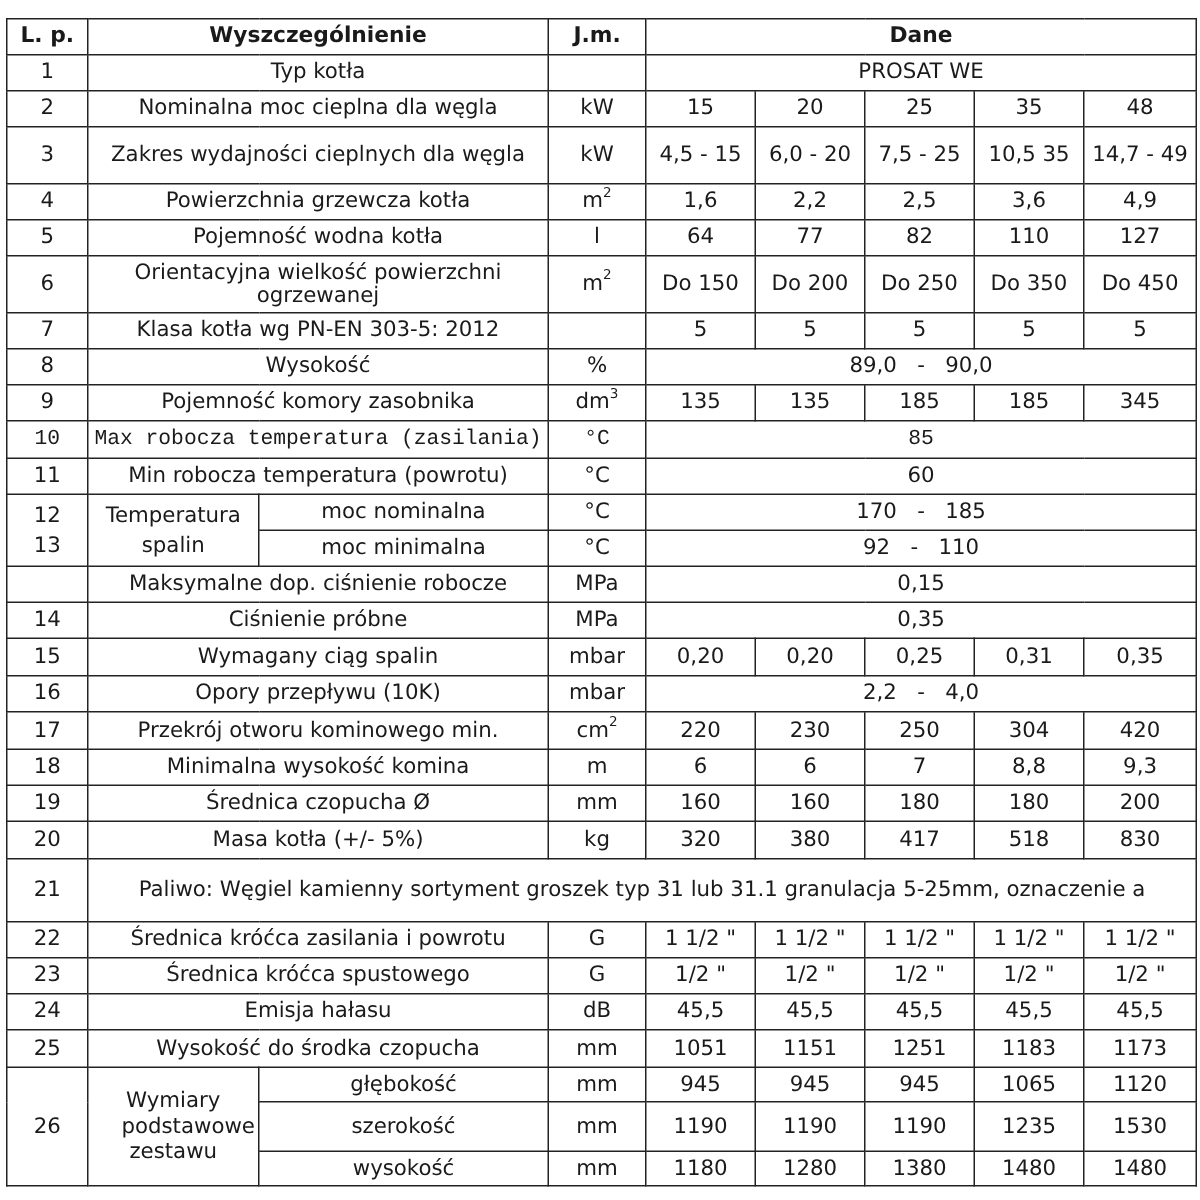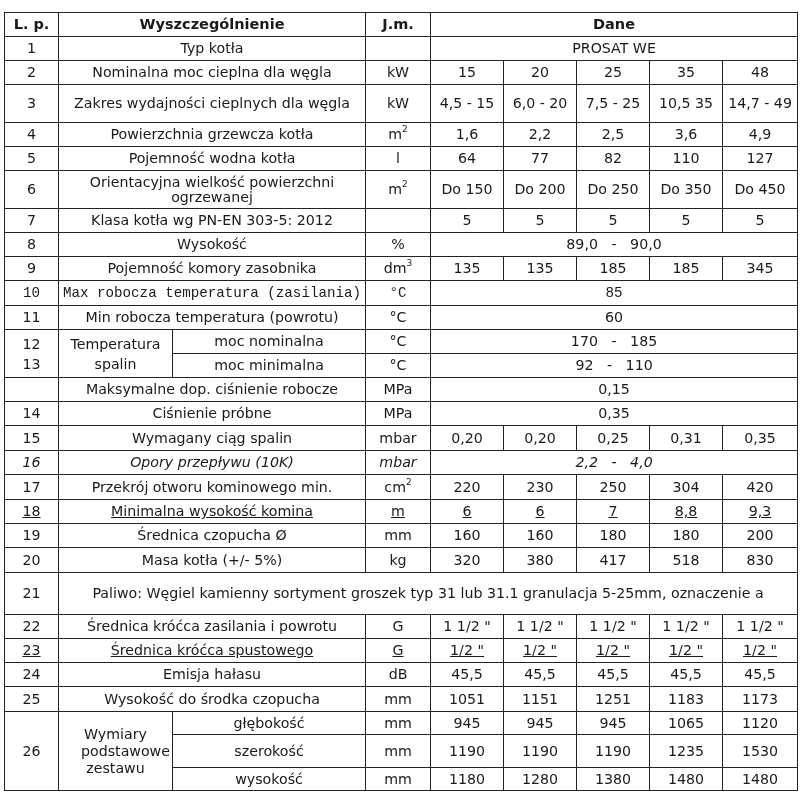--- a/index.html
+++ b/index.html
@@ -159,37 +159,37 @@
       <tr style="height: 25px;">
         <td>15</td>
         <td colspan="2">Wymagany ciąg spalin</td>
         <td>mbar</td>
         <td>0,20</td>
         <td>0,20</td>
         <td>0,25</td>
         <td>0,31</td>
         <td>0,35</td>
       </tr>
-      <tr style="height: 24px; font-style: italic;">
+      <tr style="height: 24px;">
         <td>16</td>
         <td colspan="2">Opory przepływu (10K)</td>
         <td>mbar</td>
         <td colspan="5" style="white-space:pre">2,2   -   4,0</td>
       </tr>
       <tr style="height: 25px;">
         <td>17</td>
         <td colspan="2">Przekrój otworu kominowego min.</td>
         <td>cm<sup>2</sup></td>
         <td>220</td>
         <td>230</td>
         <td>250</td>
         <td>304</td>
         <td>420</td>
       </tr>
-      <tr style="height: 24px; text-decoration: underline;">
+      <tr style="height: 24px;">
         <td>18</td>
         <td colspan="2">Minimalna wysokość komina</td>
         <td>m</td>
         <td>6</td>
         <td>6</td>
         <td>7</td>
         <td>8,8</td>
         <td>9,3</td>
       </tr>
       <tr style="height: 24px;">
@@ -219,21 +219,21 @@
       <tr style="height: 24px;">
         <td>22</td>
         <td colspan="2">Średnica króćca zasilania i powrotu</td>
         <td>G</td>
         <td>1 1/2 "</td>
         <td>1 1/2 "</td>
         <td>1 1/2 "</td>
         <td>1 1/2 "</td>
         <td>1 1/2 "</td>
       </tr>
-      <tr style="height: 24px; text-decoration: underline;">
+      <tr style="height: 24px;">
         <td>23</td>
         <td colspan="2">Średnica króćca spustowego</td>
         <td>G</td>
         <td>1/2 "</td>
         <td>1/2 "</td>
         <td>1/2 "</td>
         <td>1/2 "</td>
         <td>1/2 "</td>
       </tr>
       <tr style="height: 24px;">

